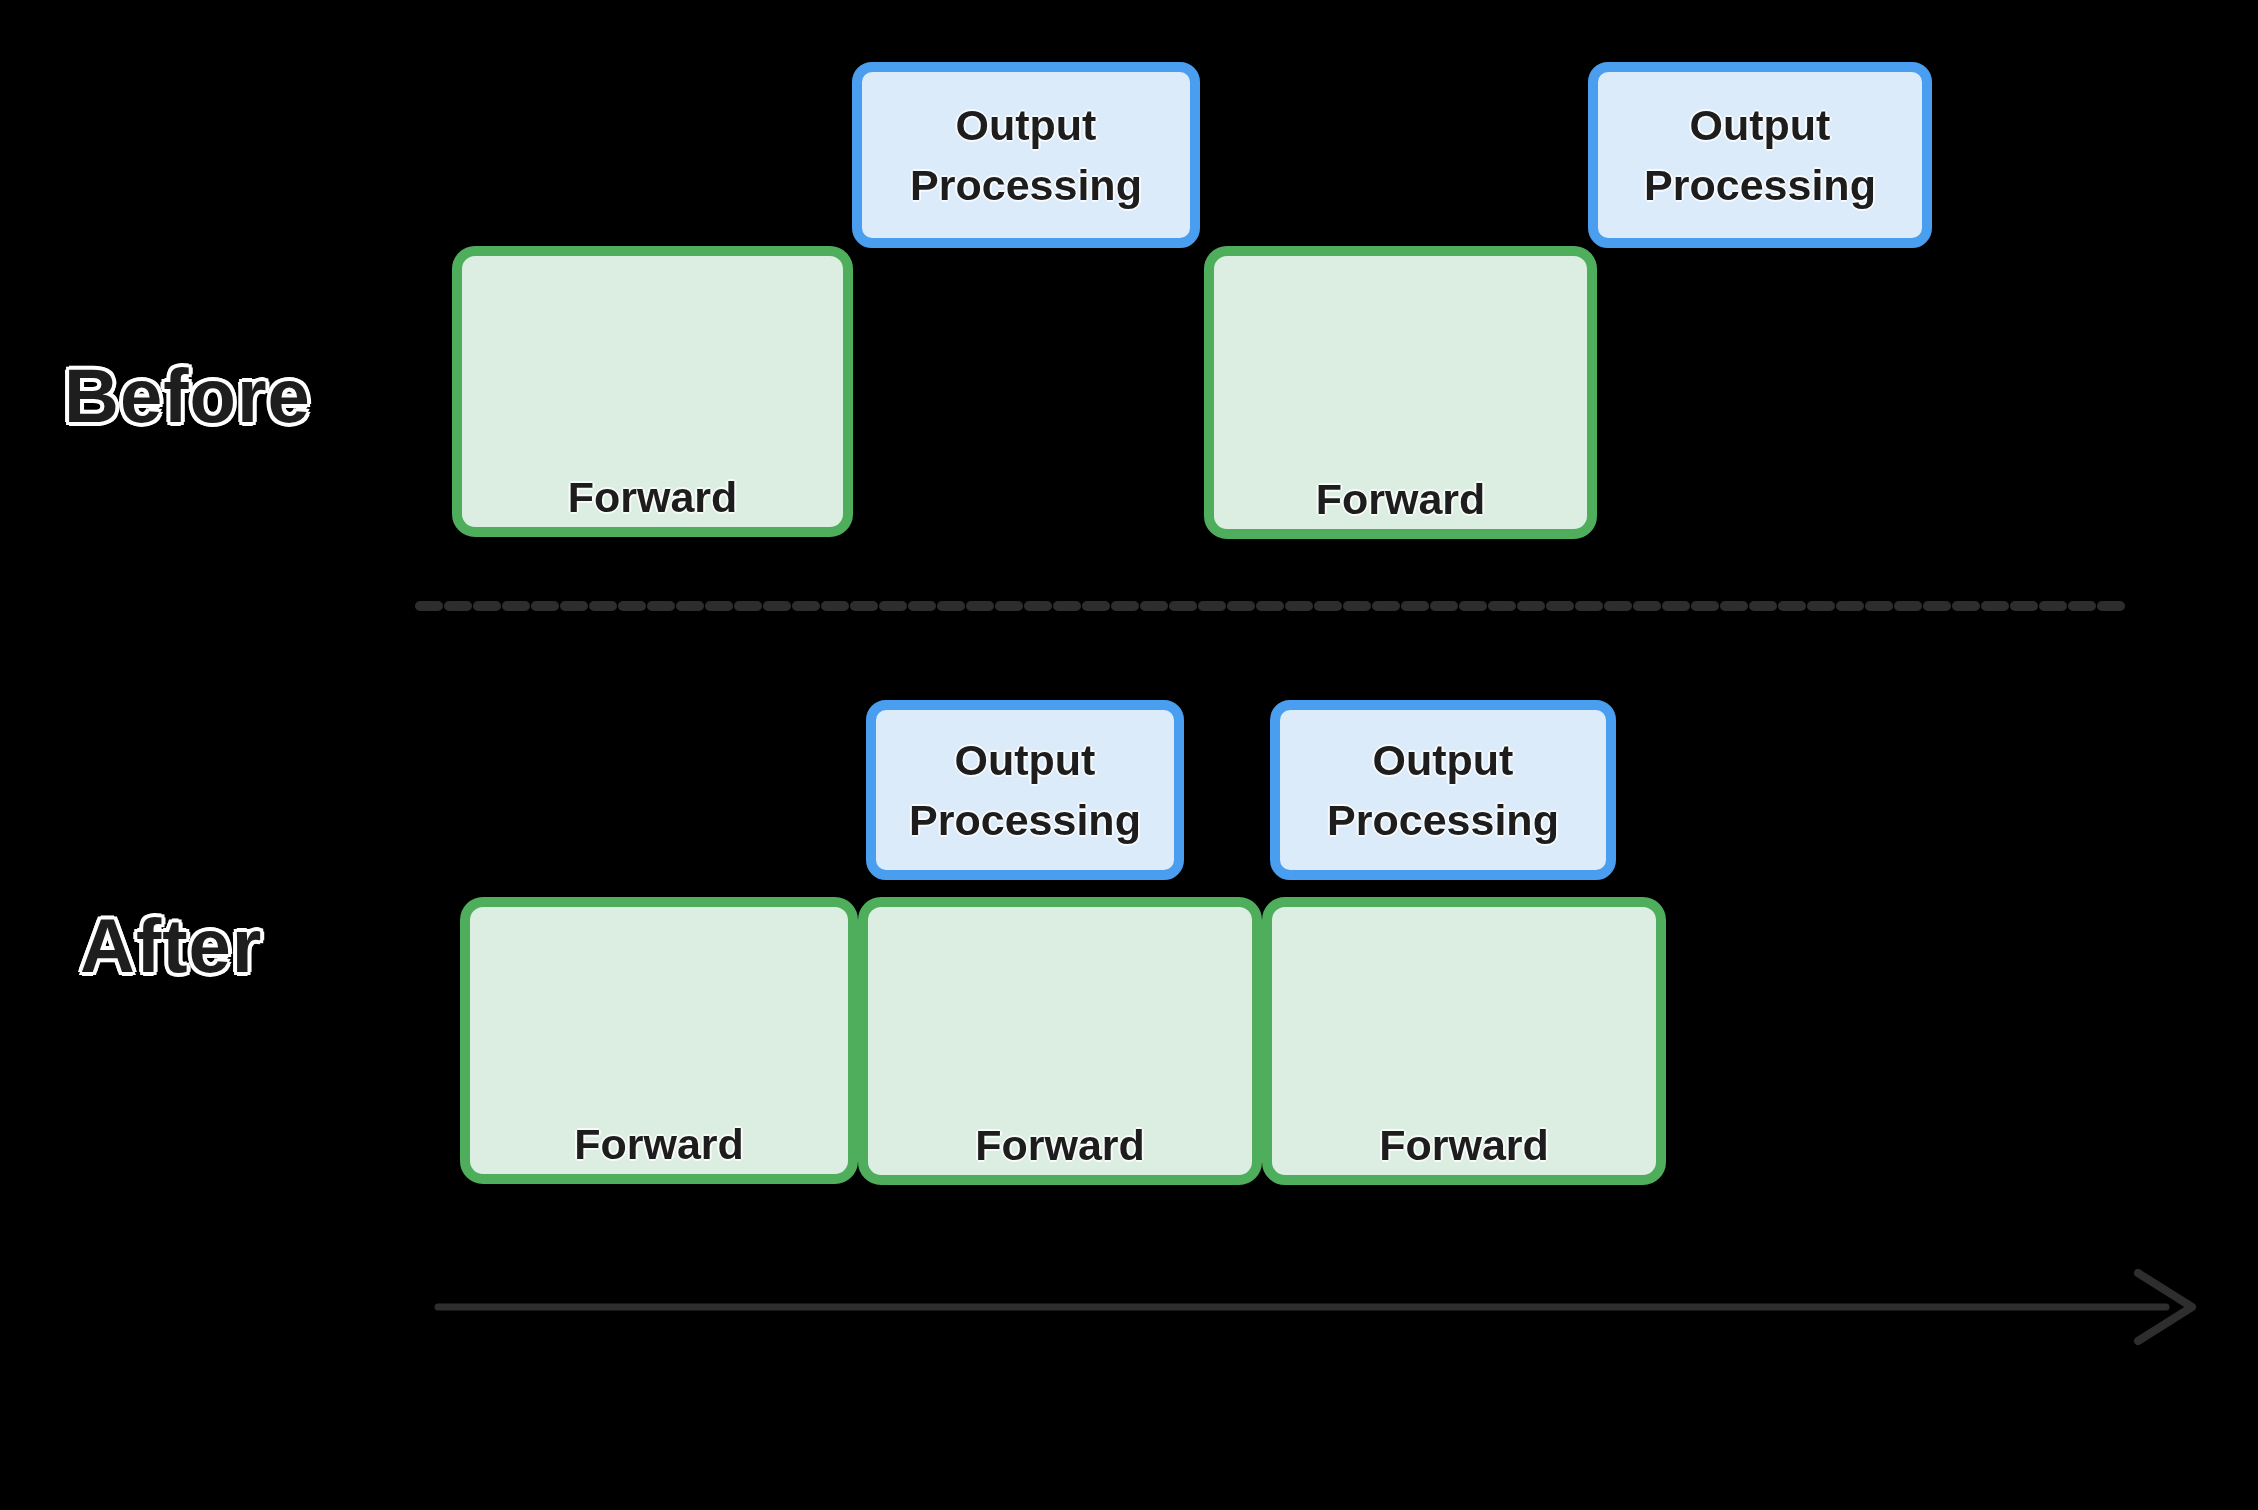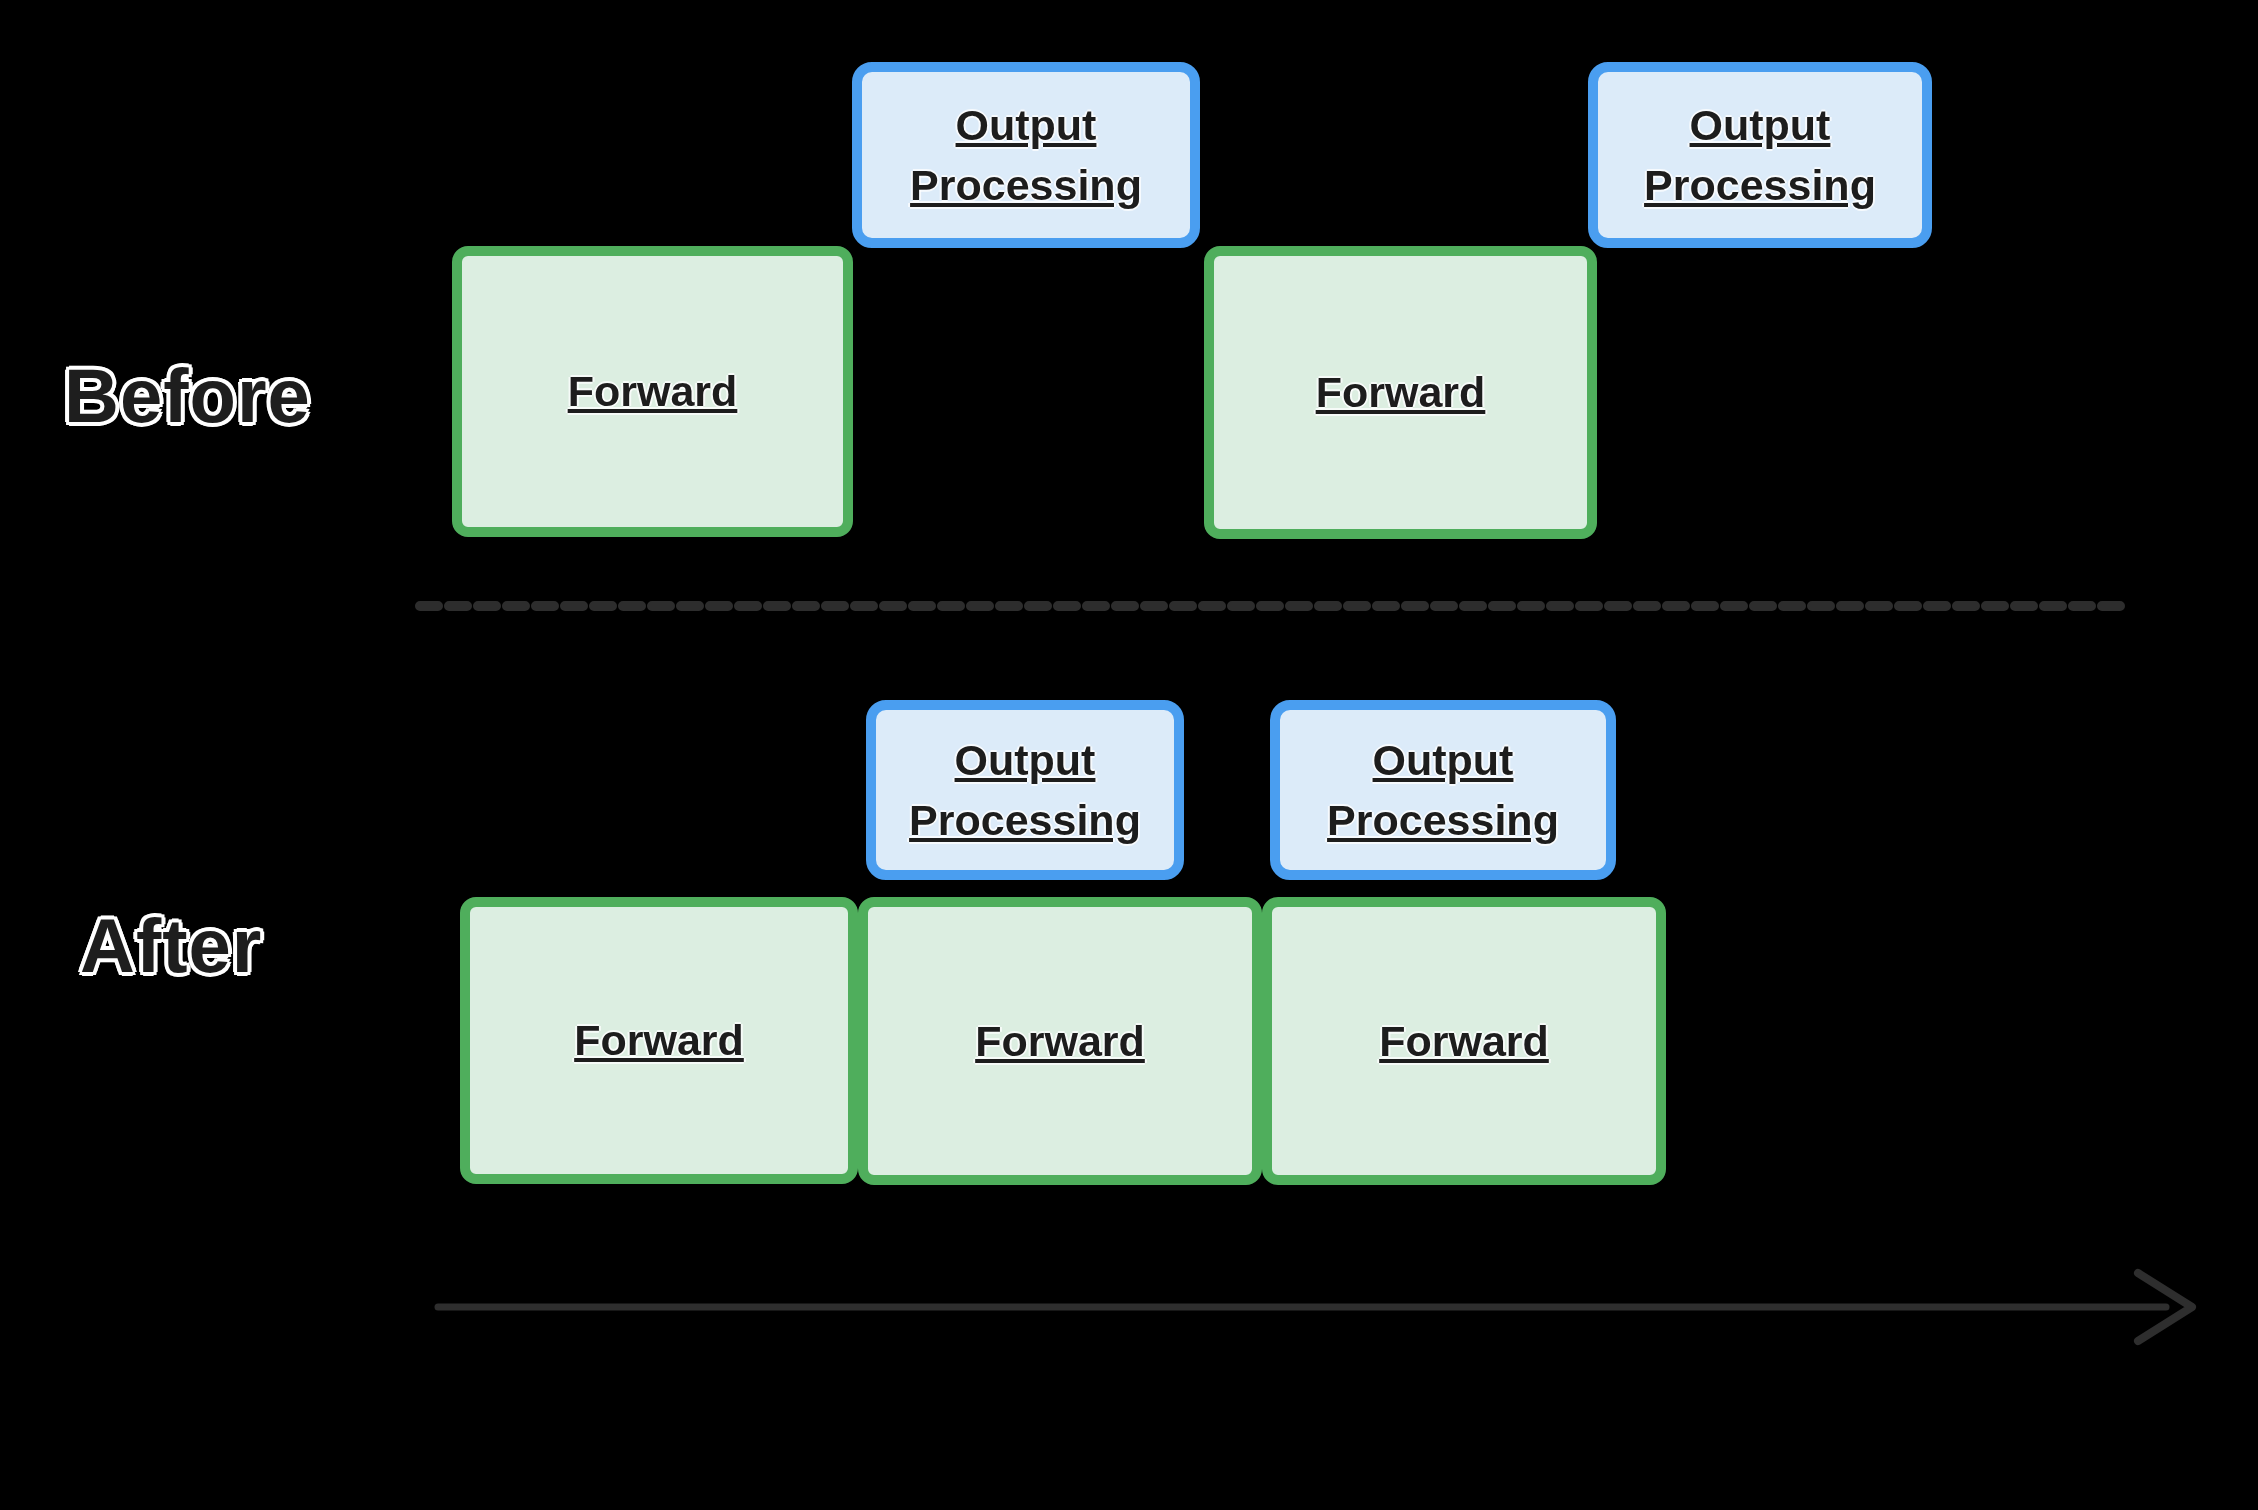--- a/index.html
+++ b/index.html
@@ -31,27 +31,27 @@
     line-height: 1.4;
     color: var(--box-text, #1d1d1d);
   }
   .box .lbl {
     display: block;
     padding: 0 14px;
     
     text-shadow:
       -2px 0 0 rgba(255,255,255,.75), 2px 0 0 rgba(255,255,255,.75),
       0 -2px 0 rgba(255,255,255,.75), 0 2px 0 rgba(255,255,255,.75);
-    text-decoration: underline;
   }
   .box.green {
     background: var(--forward-fill, #dceee1);
     border-color: var(--forward-border, #4fae5c);
-    border-radius: 16px;
+    border-radius: 23px;
     z-index: 1;
+    align-items: flex-end;
   }
   .box.blue {
     background: var(--output-fill, #dcebf9);
     border-color: var(--output-border, #4a9ef0);
     border-radius: 20px;
     z-index: 2;
   }
 
   
   .pos-b-f1 { left: 452px;  top: 246px; width: 401px; height: 291px; }

